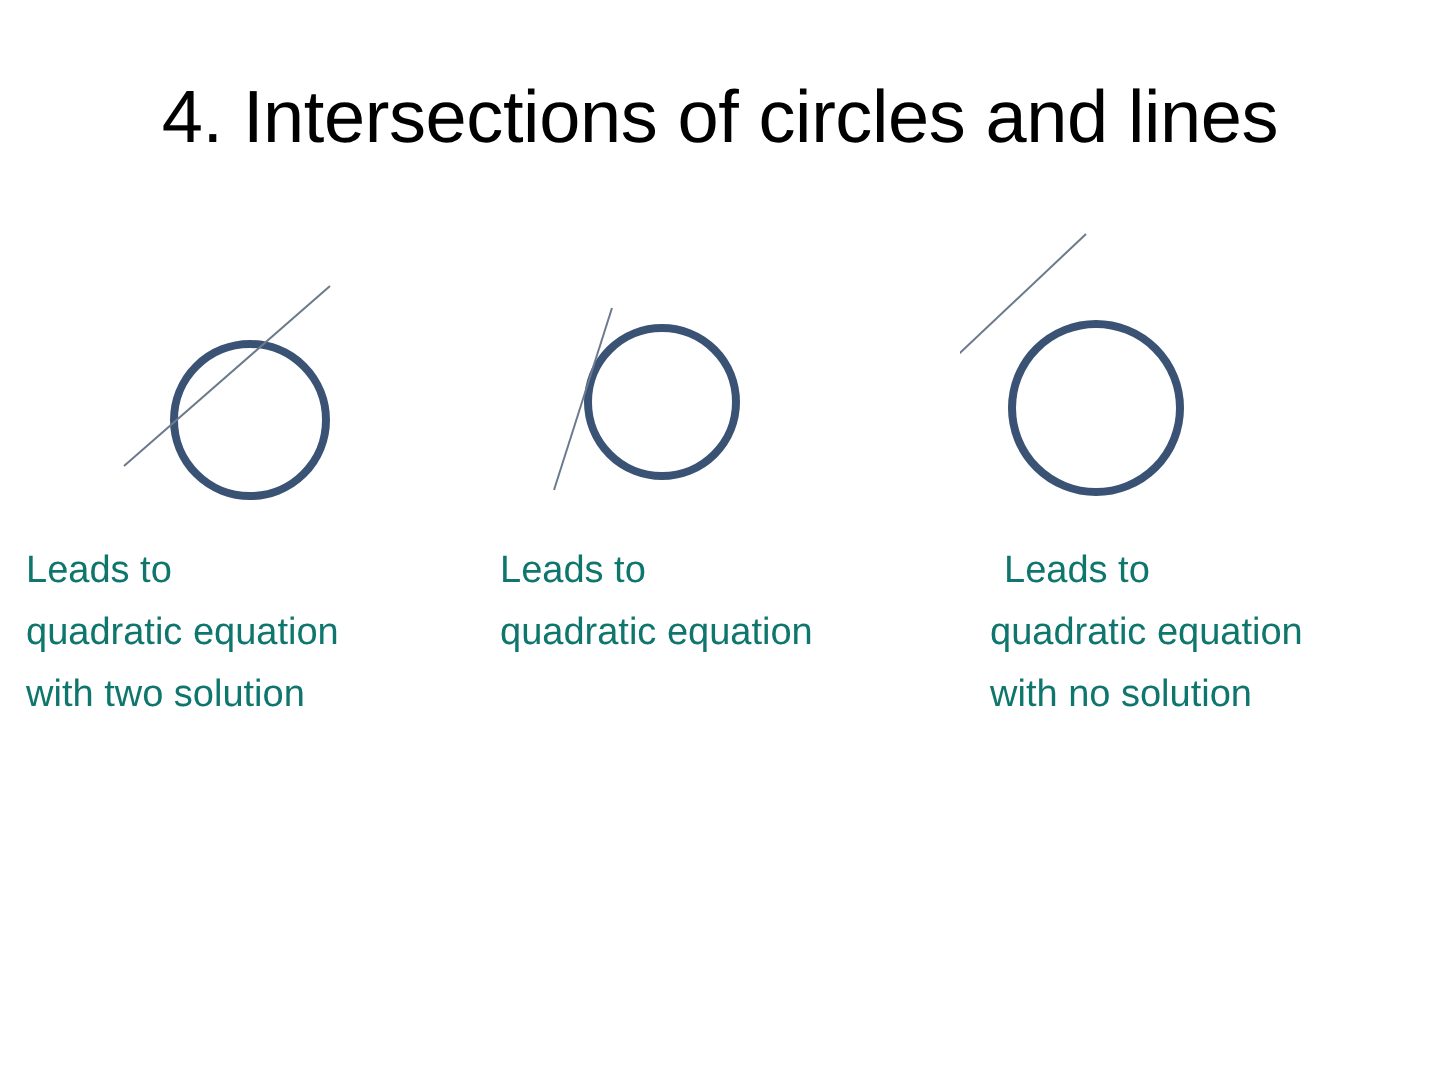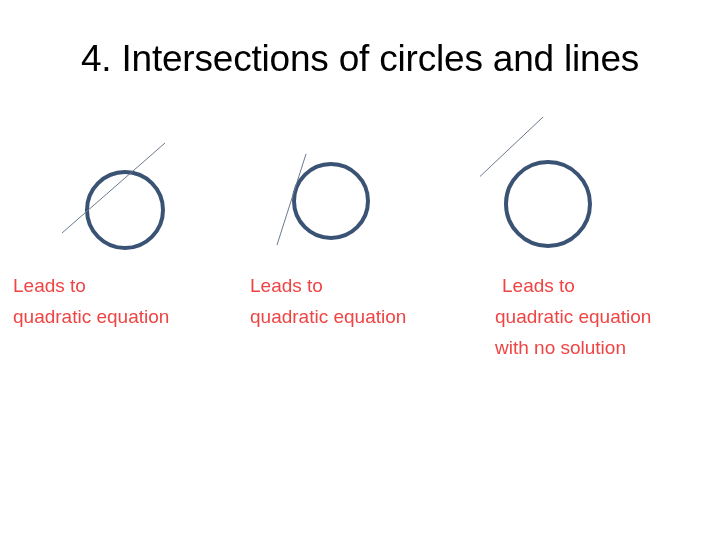--- a/index.html
+++ b/index.html
@@ -66,21 +66,21 @@
     top: 270px;
     width: 720px;
     height: 110px;
   }
   .caption-col {
     position: absolute;
     top: 0;
     width: 236px;
     font-size: 19px;
     line-height: 31px;
-    color: #ef4444;
+    color: #0f766e;
   }
   #caption-two-solutions { left: 13px; }
   #caption-one-solution  { left: 250px; }
   #caption-no-solution   { left: 495px; }
 
   .caption-line {
     display: block;
     white-space: nowrap;
   }
   #caption-no-solution .caption-line.indented {
@@ -117,20 +117,21 @@
       </svg>
     </div>
 
   </div>
 
   <div id="captions">
 
     <div class="caption-col" id="caption-two-solutions">
       <span class="caption-line">Leads to</span>
       <span class="caption-line">quadratic equation</span>
+      <span class="caption-line">with two solution</span>
     </div>
 
     <div class="caption-col" id="caption-one-solution">
       <span class="caption-line">Leads to</span>
       <span class="caption-line">quadratic equation</span>
     </div>
 
     <div class="caption-col" id="caption-no-solution">
       <span class="caption-line indented">Leads to</span>
       <span class="caption-line">quadratic equation</span>

